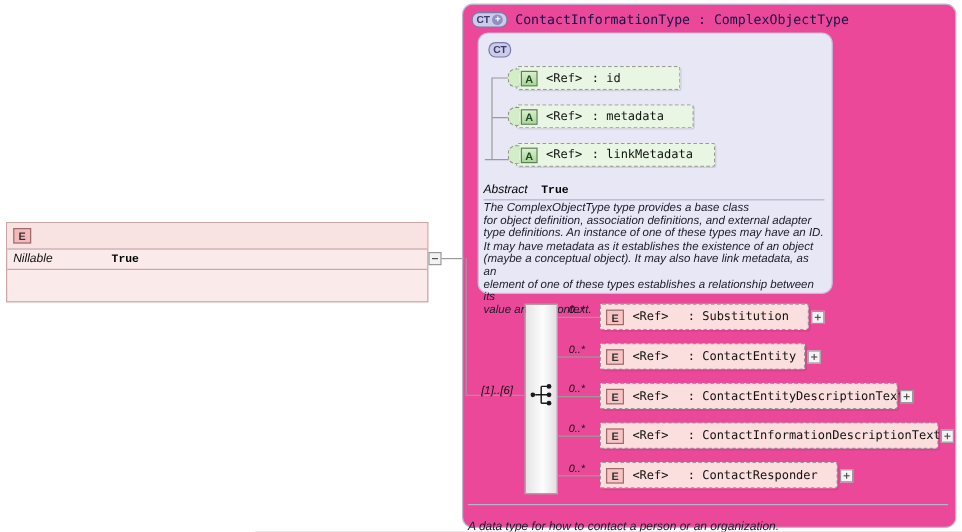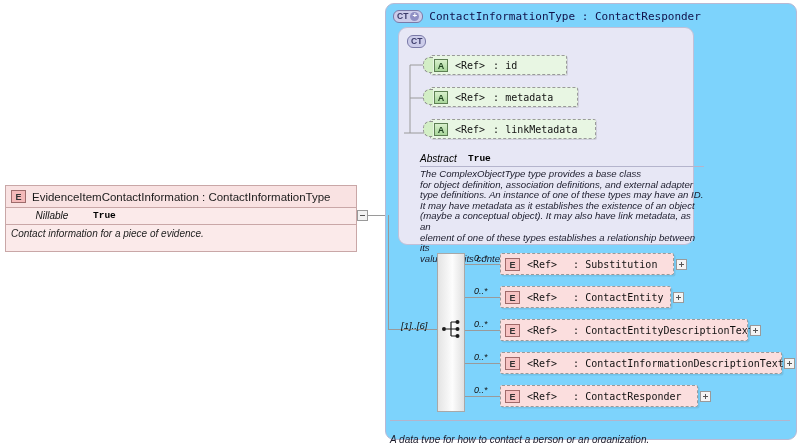--- a/index.html
+++ b/index.html
@@ -59,21 +59,20 @@
     line-height: 11px;
     height: 11px;
     margin-bottom: 1px;
   }
   #element-box .prop-key {
     width: 82px;
     font-style: italic;
     font-size: 10px;
     color: #111;
     flex: 0 0 auto;
-    text-align: center;
   }
   #element-box .prop-val {
     font-family: "Liberation Mono", monospace;
     font-size: 9.5px;
     font-weight: bold;
     color: #000;
   }
   #element-box .eb-doc {
     padding: 3px 5px 0 5px;
     font-style: italic;
@@ -102,21 +101,21 @@
     left: 368px; top: 215px;
     width: 20px; height: 1px;
     background: #9a9a9a;
   }
 
   
   #ct-panel {
     position: absolute;
     left: 385px; top: 3px;
     width: 412px; height: 437px;
-    background: #7dd3fc;
+    background: #ec4899;
     border: 1px solid #b9b9d4;
     border-radius: 9px;
     box-sizing: border-box;
   }
   .ct-head {
     display: flex; align-items: center;
     padding: 4px 0 0 7px;
     height: 17px;
   }
   .icon-CT {
@@ -210,21 +209,21 @@
     background: #d3eec6;
     border: 1px dashed #8f8f8f;
     border-right: none;
     border-radius: 7px 0 0 7px;
     box-sizing: border-box;
   }
 
   
   #abstract-block {
     position: absolute;
-    left: 420px; top: 153px;
+    left: 403px; top: 153px;
     width: 284px;
   }
   #abstract-block .abs-row {
     display: flex;
     line-height: 12px;
     border-bottom: 1px solid #b4b4cc;
     padding-bottom: 1px;
   }
   #abstract-block .abs-key {
     width: 48px;
@@ -357,37 +356,35 @@
     font-size: 10px;
     color: #1a1a2a;
   }
 </style>
 </head>
 <body>
 
 <div id="element-box">
   <div class="eb-header">
     <span class="icon-E">E</span>
-    <span class="eb-title">EvidenceItemContactInformation : ContactInformationType</span>
   </div>
   <div class="eb-props">
     <div class="prop-row">
       <span class="prop-key">Nillable</span>
       <span class="prop-val">True</span>
     </div>
   </div>
-  <div class="eb-doc">Contact information for a piece of evidence.</div>
 </div>
 <div id="elem-expand"></div>
 <div id="elem-connector"></div>
 
 <div id="ct-panel">
   <div class="ct-head">
     <span class="icon-CT"><span>CT</span><span class="plus-badge">+</span></span>
-    <span class="ct-title">ContactInformationType : ContactResponder</span>
+    <span class="ct-title">ContactInformationType : ComplexObjectType</span>
   </div>
 </div>
 
 <div id="ct-inner">
   <div class="ct-head">
     <span class="icon-CT">CT</span>
   </div>
 </div>
 
 <svg style="position:absolute; left:404px; top:55px; width:34px; height:82px; overflow:visible;">

